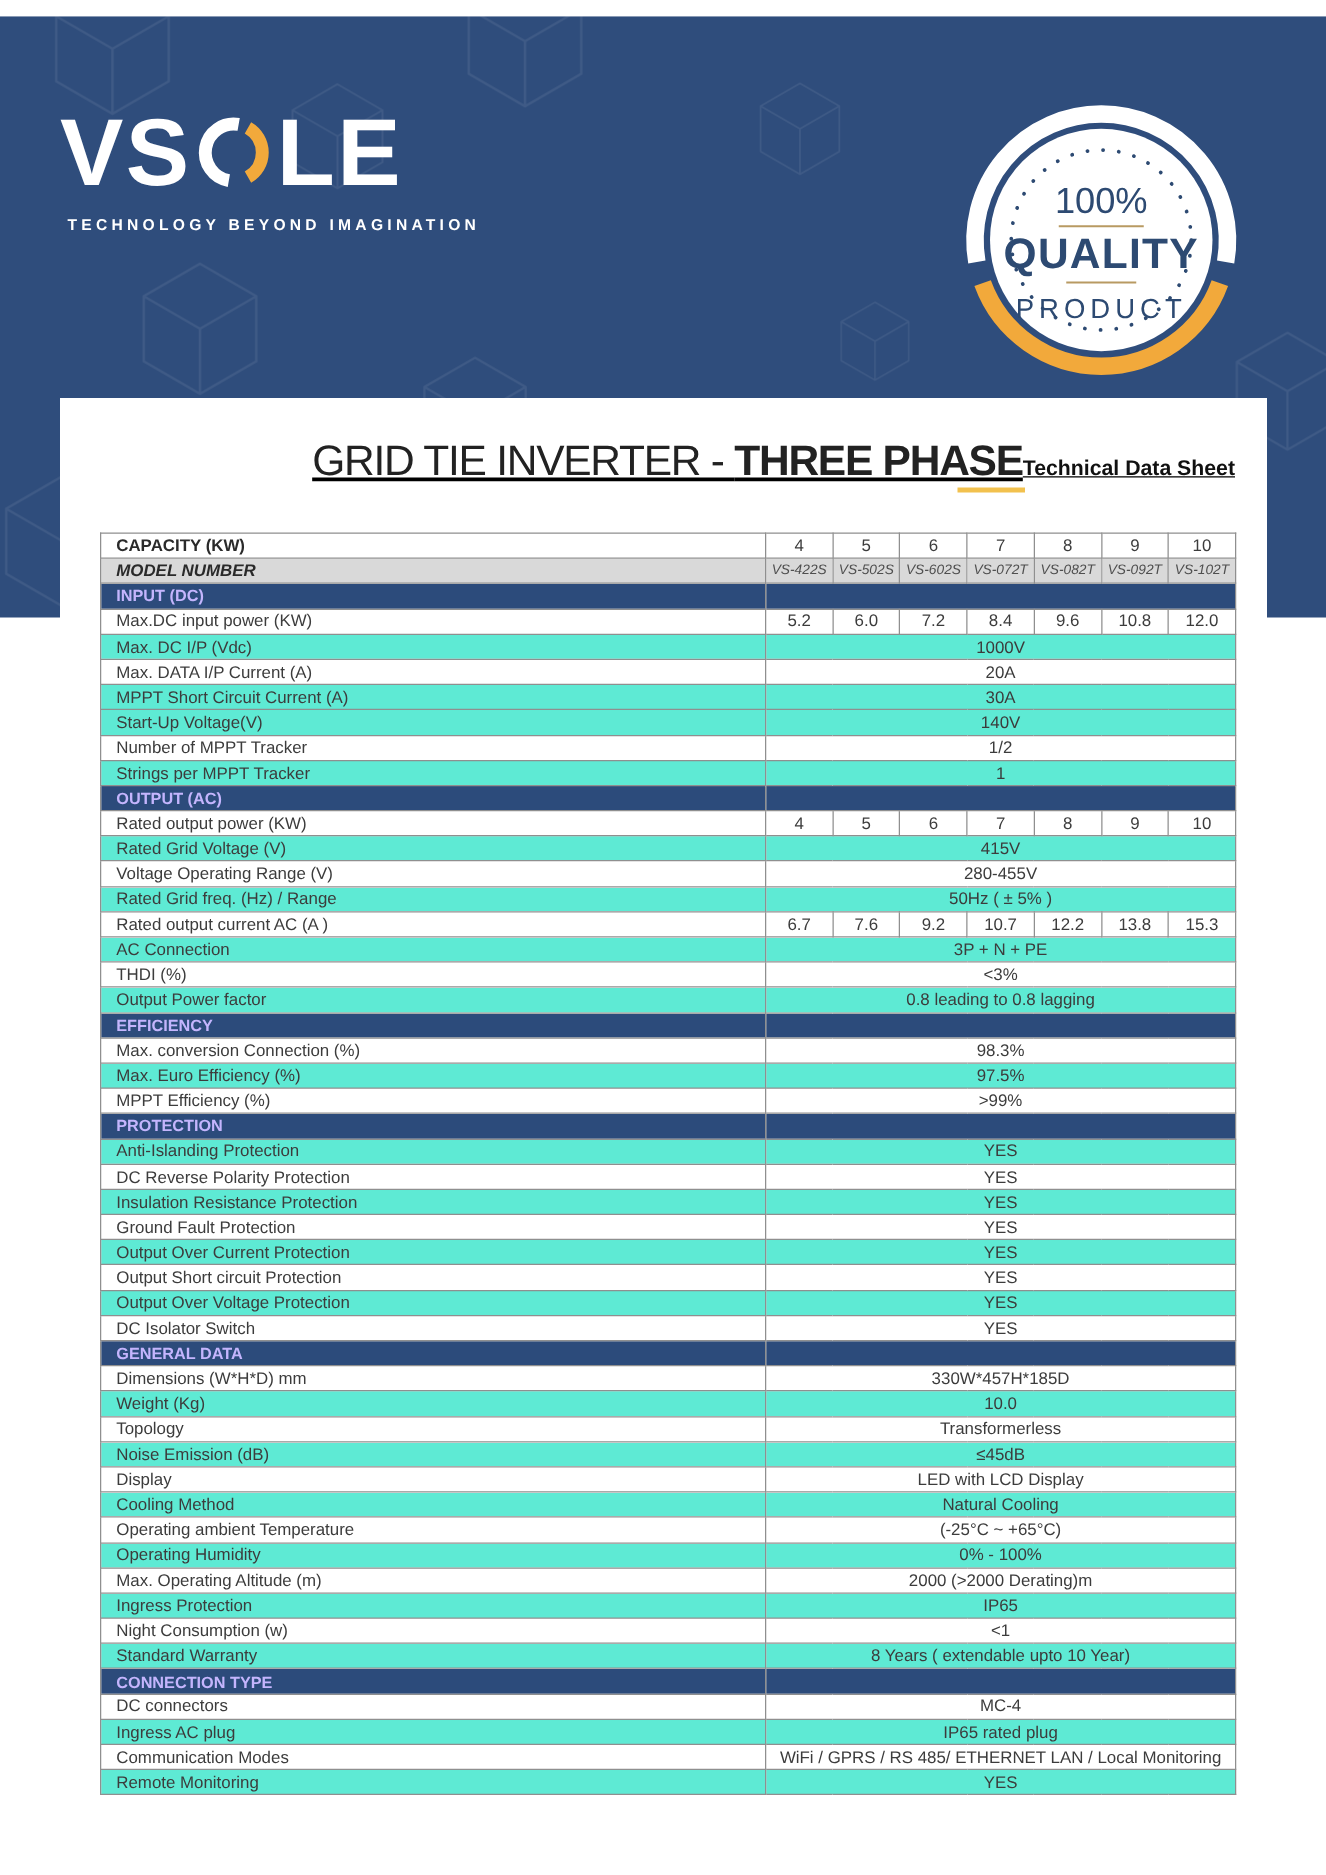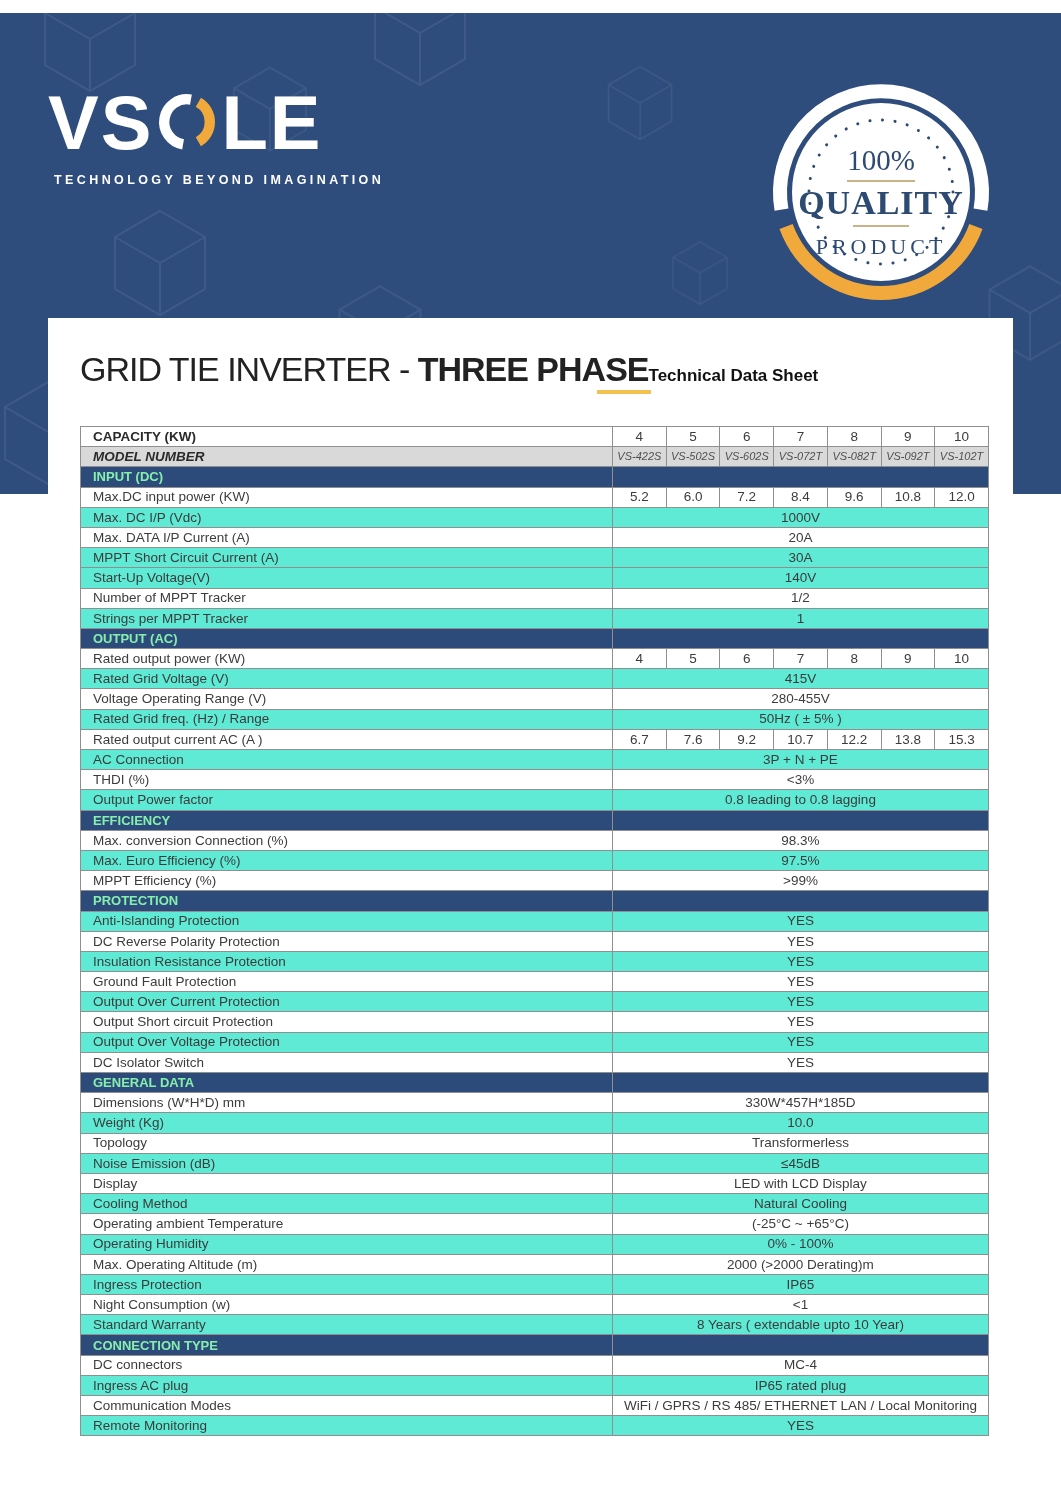--- a/index.html
+++ b/index.html
@@ -10,46 +10,46 @@
   .banner{position:absolute;left:0;top:0;width:1061px;height:481px;background:#2f4d7c;overflow:hidden;}
   .pattern{position:absolute;left:0;top:0;}
 
   
   .logo{position:absolute;left:48px;top:72px;color:#ffffff;z-index:3;}
   .logo-text{display:flex;align-items:flex-start;font-size:76px;font-weight:bold;letter-spacing:2px;line-height:1;}
   .logo-o{margin:6px 3px 0 3px;}
   .tagline{font-size:12.5px;font-weight:bold;letter-spacing:3.4px;margin-top:12px;padding-left:6px;white-space:nowrap;}
 
   
-  .badge{position:absolute;left:769px;top:67px;width:224px;height:224px;z-index:3;font-family:Liberation Serif, serif;}
+  .badge{position:absolute;left:769px;top:67px;width:224px;height:224px;z-index:3;}
   .badge text{fill:#2d4a72;}
   .badge .t1{font-size:29px;font-weight:500;}
   .badge .t2{font-size:34px;font-weight:bold;letter-spacing:1px;}
   .badge .t3{font-size:22px;font-weight:400;letter-spacing:4px;}
 
   
   .card{position:absolute;left:48px;top:305px;width:965px;height:1195px;background:#ffffff;z-index:2;}
-  .title-row{position:absolute;left:32px;right:25px;top:32px;display:flex;justify-content:flex-start;align-items:baseline;}
+  .title-row{position:absolute;left:32px;right:25px;top:32px;display:flex;justify-content:flex-end;align-items:baseline;text-decoration:underline;}
   .page-title{font-size:34px;letter-spacing:-1px;color:#222222;font-weight:400;white-space:nowrap;}
   .title-bold{font-weight:bold;position:relative;}
   .title-bold::after{content:"";position:absolute;right:-2px;bottom:-6px;width:54px;height:4px;background:#f2c14e;}
   .sheet-label{font-size:17px;font-weight:bold;color:#111111;white-space:nowrap;}
 
   
   .spec-table{position:absolute;left:32px;top:108px;width:908px;border-collapse:collapse;table-layout:fixed;
               border:1.5px solid #4a4a4a;padding-left:24px;}
   .spec-table td{border:1px solid #8f8f8f;height:19.2px;padding:0;line-height:1;vertical-align:middle;
                  font-size:13.5px;color:#3c3c3c;white-space:nowrap;overflow:hidden;background:#ffffff;}
   .spec-table td.lbl{text-align:left;padding-left:12px;}
   .spec-table td.val{text-align:center;padding:0 2px;}
   .spec-table td.b{font-weight:bold;color:#2a2a2a;}
   .spec-table tr.shade td{background:#5eead4;}
   .spec-table tr.model td{background:#d9d9d9;font-style:italic;}
   .spec-table tr.model td.val{font-size:11px;color:#4f4f4f;}
-  .spec-table tr.section td{background:#2c4b7b;color:#86efac;font-weight:bold;font-size:13px;}
+  .spec-table tr.section td{background:#2c4b7b;color:#c4b5fd;font-weight:bold;font-size:13px;}
 </style>
 </head>
 <body>
 
 <div class="page">
 
   <div class="banner">
     <svg class="pattern" width="1061" height="481" viewBox="0 0 1061 481">
       <defs>
         <g id="cube" fill="none" stroke="#ffffff" stroke-width="2">

